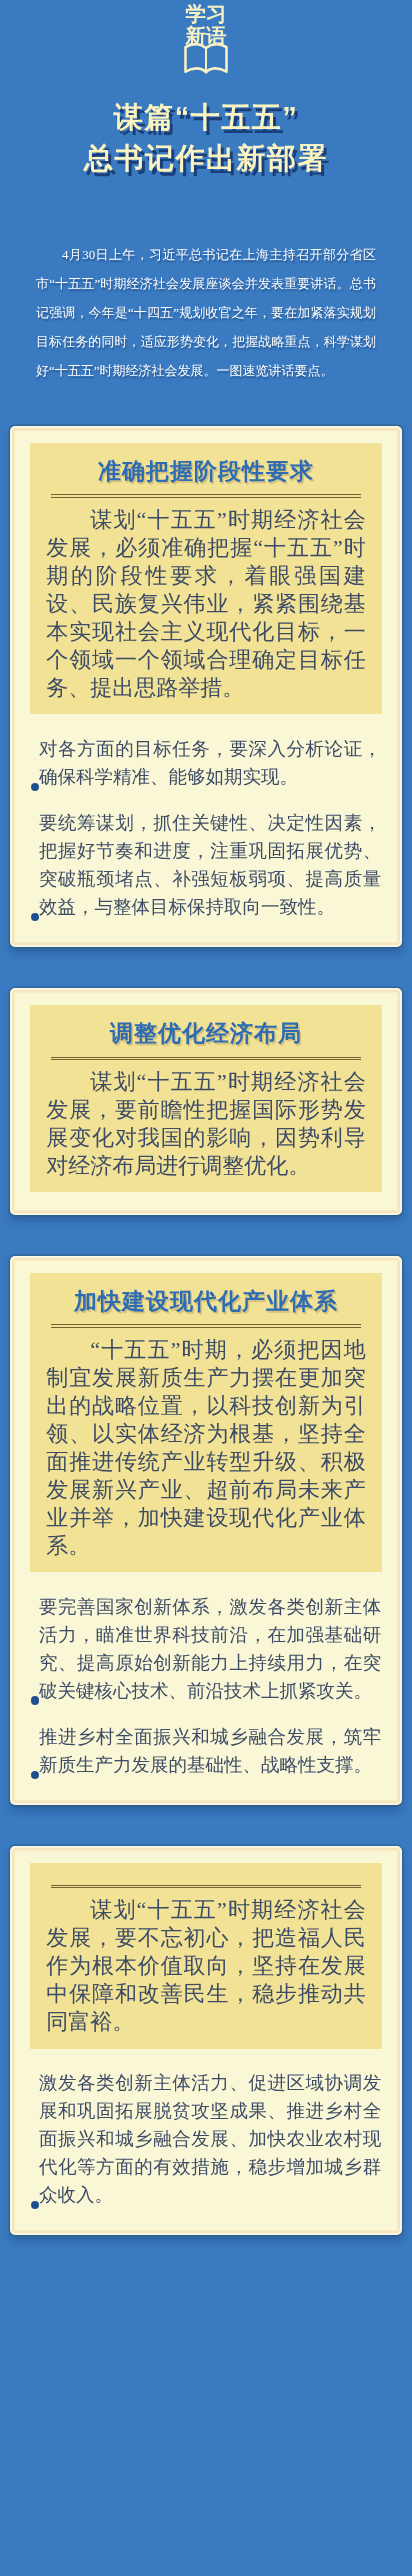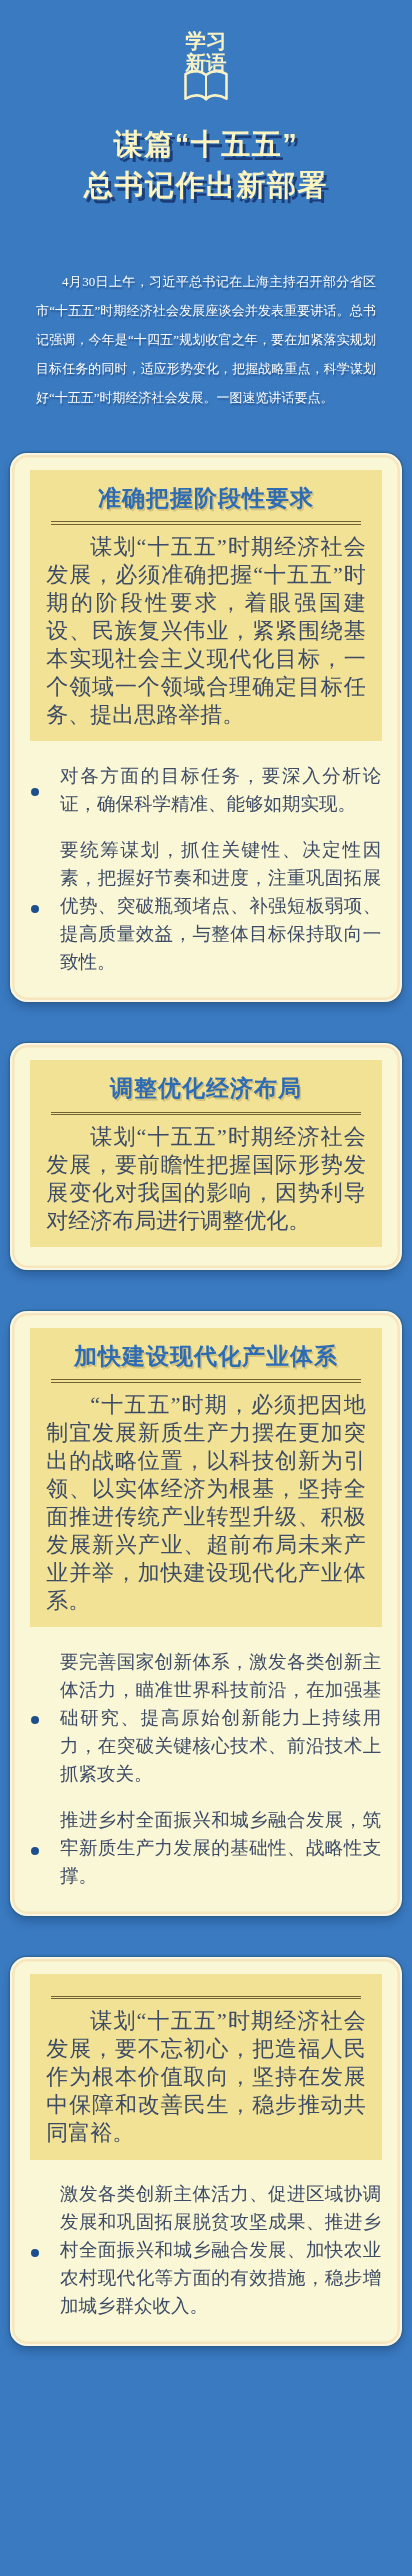--- a/index.html
+++ b/index.html
@@ -9,39 +9,39 @@
     --body-text:#3d4b66; --ring-blue:#1d4e8e; --sep:#6f6233;
     --footer-logo-bg:#22418c; --white:#ffffff; --logo-cream:#f7f1c4;
   }
   *{margin:0;padding:0;box-sizing:border-box;}
   html,body{width:412px;}
   body{
     width:412px;height:3091px;overflow:hidden;position:relative;
     background:var(--bg);
     font-family:"Liberation Sans",sans-serif;
   }
-  .top-logo{display:flex;justify-content:center;padding-top:27px;text-align:center;}
+  .top-logo{display:flex;justify-content:center;text-align:center;}
   .page-title{
     margin-top:15.5px;text-align:center;
     font-size:29px;font-weight:bold;line-height:1.42;letter-spacing:1.5px;
     color:var(--title-cream);
     text-shadow:3.1px 3.6px 0 var(--title-shadow);
   }
   .intro{
     margin-top:61px;padding:0 36px;
     font-family:"Liberation Serif",serif;
     font-size:13px;line-height:29px;color:var(--white);
     text-indent:2em;text-align:justify;
     text-shadow:1px 1.5px 1.5px rgba(10,40,80,.45);
   }
   .card{
     margin:41px 10.3px 0 10.3px;
     background:var(--card-bg);
     border:2.1px solid #fbf5e4;
-    border-radius:17px;
+    border-radius:5px;
     box-shadow:0 0 0 1.5px rgba(40,90,115,.5), 0 5.2px 8.2px rgba(15,45,90,.3), inset 0 0 0 2.6px #f6e6bd;
     padding:15.5px 17.5px 20.6px 17.5px;
   }
   .panel{
     background:var(--panel-bg);
     padding:11.3px 16.5px 7.2px 16.5px;
   }
   .card-title{
     text-align:center;font-size:23px;font-weight:bold;letter-spacing:1px;
     color:var(--card-title-blue);
@@ -52,21 +52,21 @@
     margin:10.3px auto 8.2px auto;width:97%;height:3.1px;
     border-top:1px solid var(--sep);
     border-bottom:1px solid var(--sep);
   }
   .panel-intro{
     font-family:"Liberation Serif",serif;
     font-size:22px;line-height:28px;color:var(--body-text);
     text-indent:2em;text-align:justify;padding-bottom:5.2px;
   }
   .bullets{margin-top:20.6px;padding:0 1px;}
-  .bullet{display:flex;align-items:center;gap:21px;margin-bottom:18.5px;}
+  .bullet{display:flex;align-items:flex-end;gap:0;margin-bottom:18.5px;}
   .bullet:last-child{margin-bottom:3.1px;}
   .ring{
     flex:0 0 auto;width:8.2px;height:8.2px;margin-top:5.2px;
     border:4.1px solid var(--ring-blue);border-radius:50%;
     background:transparent;
   }
   .bullet-text{
     font-family:"Liberation Serif",serif;
     font-size:18.5px;line-height:28px;color:var(--body-text);
     text-align:justify;

